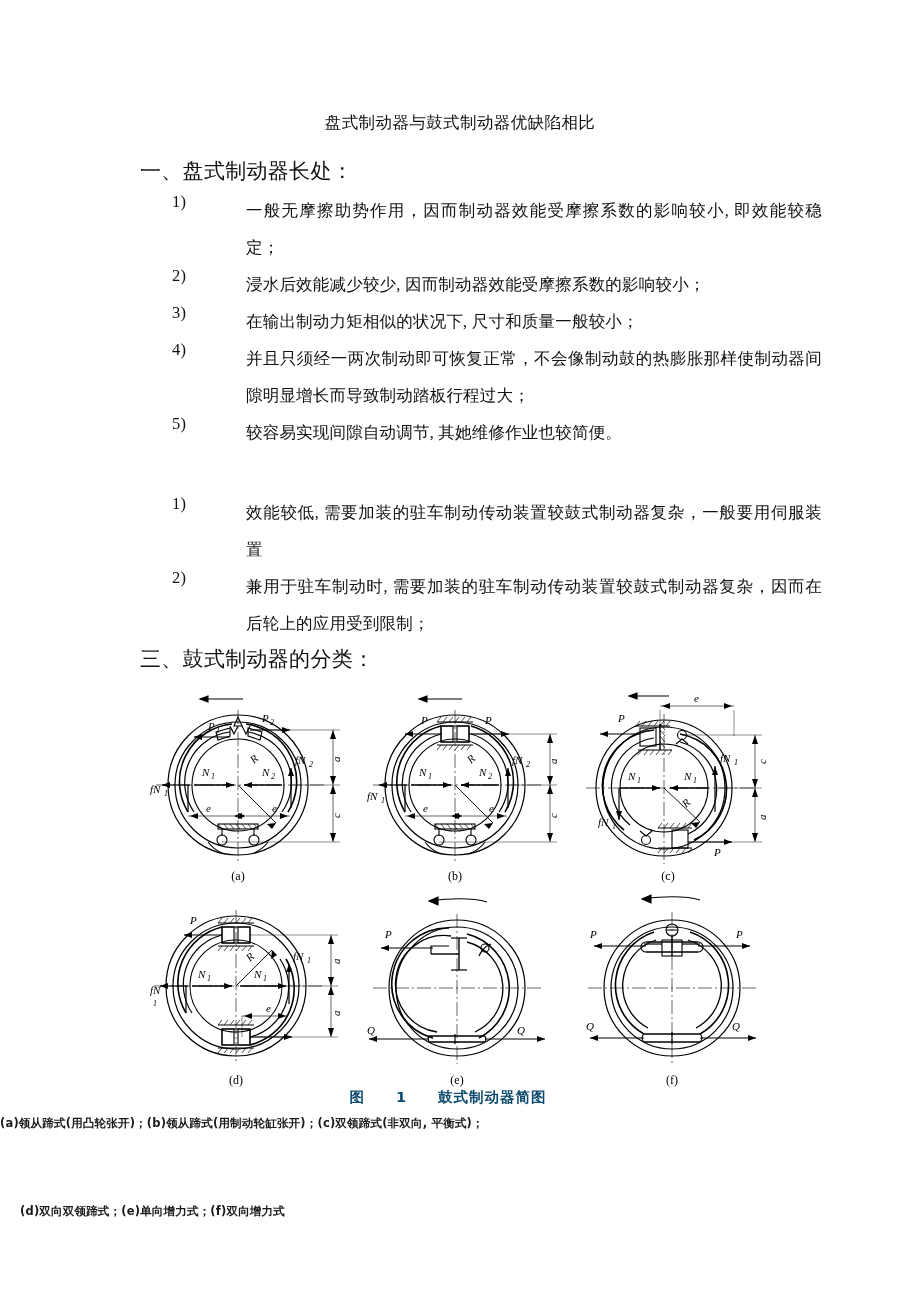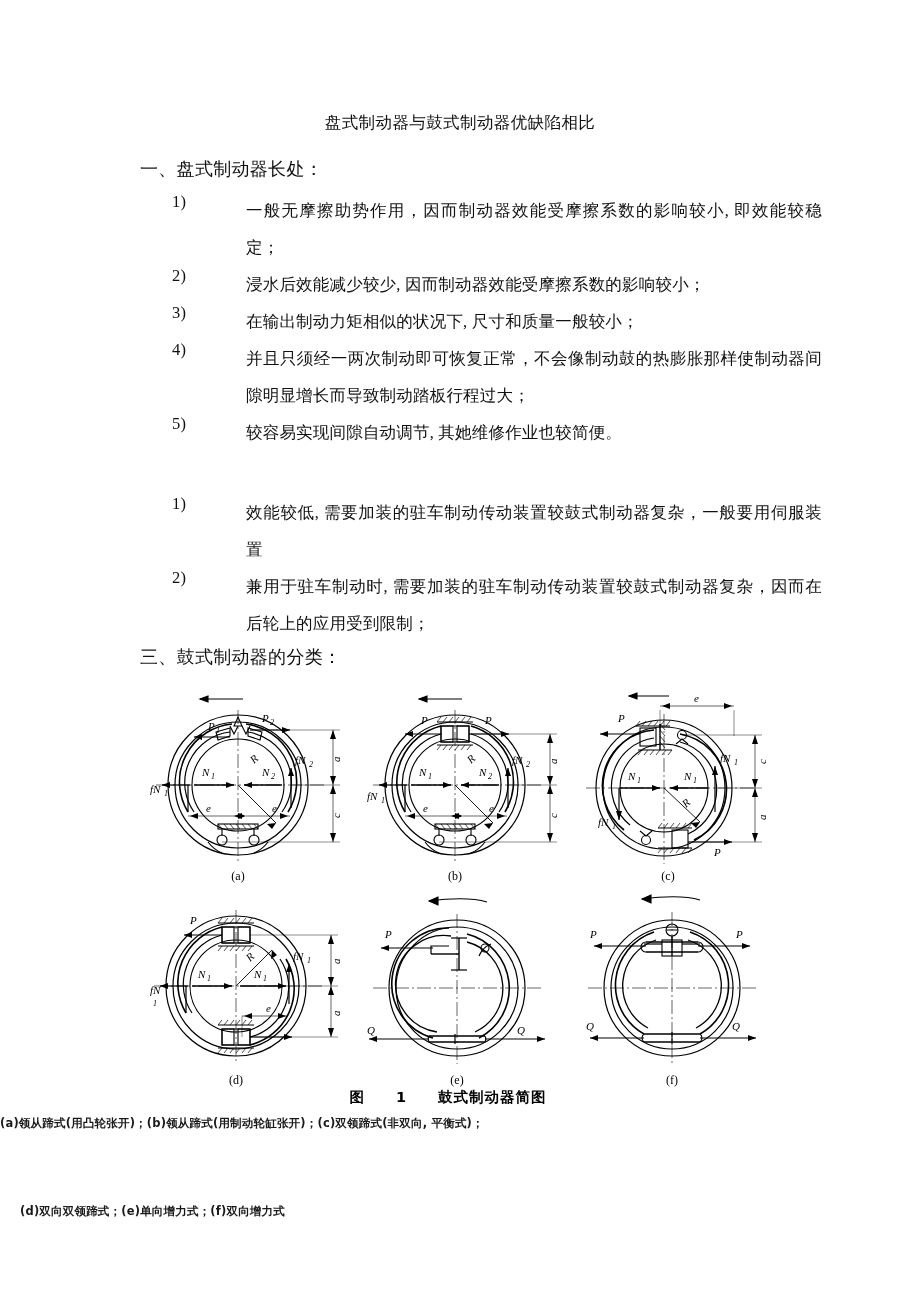--- a/index.html
+++ b/index.html
@@ -26,21 +26,21 @@
     position: absolute;
     left: 0; top: 112px;
     width: 920px;
     text-align: center;
     font-size: 16.5px;
     letter-spacing: 0.4px;
   }
   .section-head {
     position: absolute;
     left: 140px;
-    font-size: 18px;
+    font-size: 21px;
     letter-spacing: 0.3px;
     white-space: nowrap;
   }
   .list-item {
     position: absolute;
     left: 172px;
     width: 650px;
     font-size: 16.5px;
     letter-spacing: 0.2px;
   }
@@ -81,21 +81,21 @@
   .fig-cell svg { display: block; }
   .fig-caption-title {
     position: absolute;
     left: 0; top: 1088px;
     width: 896px;
     text-align: center;
     font-family: "DejaVu Sans", sans-serif;
     font-weight: bold;
     font-size: 14.5px;
     letter-spacing: 1px;
-    color: #000000;
+    color: #0c4a6e;
   }
   .fig-caption-line {
     position: absolute;
     left: 0;
     width: 920px;
     text-align: left;
     font-family: "DejaVu Sans", sans-serif;
     font-weight: bold;
     font-size: 11.5px;
     letter-spacing: 0.2px;

